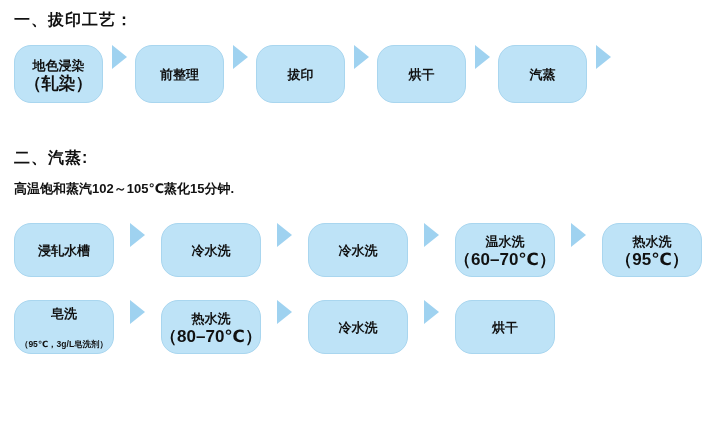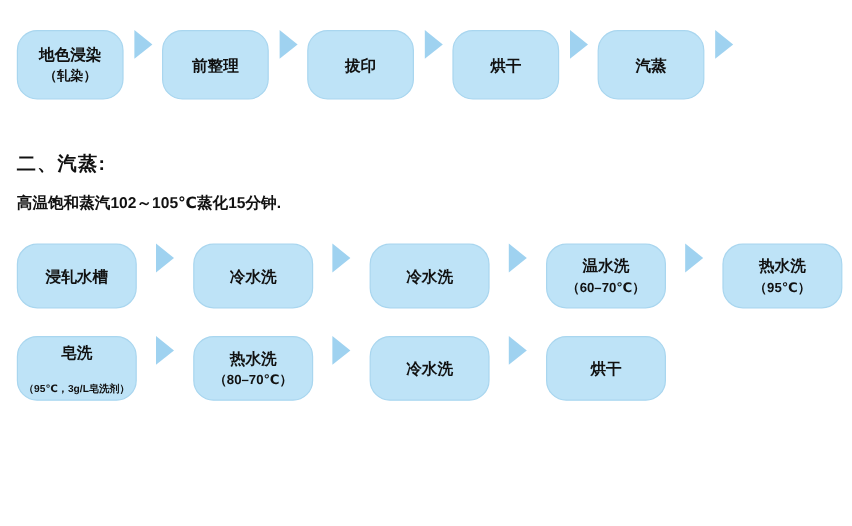--- a/index.html
+++ b/index.html
@@ -60,21 +60,21 @@
     flex-shrink: 0;
   }
   .tri {
     width: 0;
     height: 0;
     border-left: 15px solid var(--arrow-fill, #9fd2f0);
     border-top: 12px solid transparent;
     border-bottom: 12px solid transparent;
   }
   .line { line-height: 19px; white-space: nowrap; }
-  .line.sub { font-size: 11px; line-height: 18px; }
+  .line.sub { font-size: 17px; line-height: 18px; }
   .small-sub .line.sub {
     font-size: 8.5px;
     line-height: 11px;
     margin-top: 16px;
   }
   
   .row-s1 { margin-top: 15px; }
   .row-s1 .flow-box { width: 89px; height: 58px; }
   .row-s1 .arrow-slot { width: 32px; }
   
@@ -83,20 +83,21 @@
   .row-s3a .flow-box, .row-s3b .flow-box { width: 100px; height: 54px; }
   .row-s3a .arrow-slot, .row-s3b .arrow-slot { width: 47px; }
   .title-2 { margin-top: 45px; }
   .title-3 { margin-top: 46px; }
 </style>
 </head>
 <body style="background: rgb(255, 255, 255); color: rgb(17, 17, 17);">
 
 <div class="page">
 
+  <div class="section-title">一、拔印工艺：</div>
 
   <div class="flow-row row-s1">
       <div class="flow-box">
         <div class="line">地色浸染</div>
         <div class="line sub">（轧染）</div>
       </div>
       <div class="arrow-slot">
         <div class="tri"></div>
       </div>
       <div class="flow-box">

